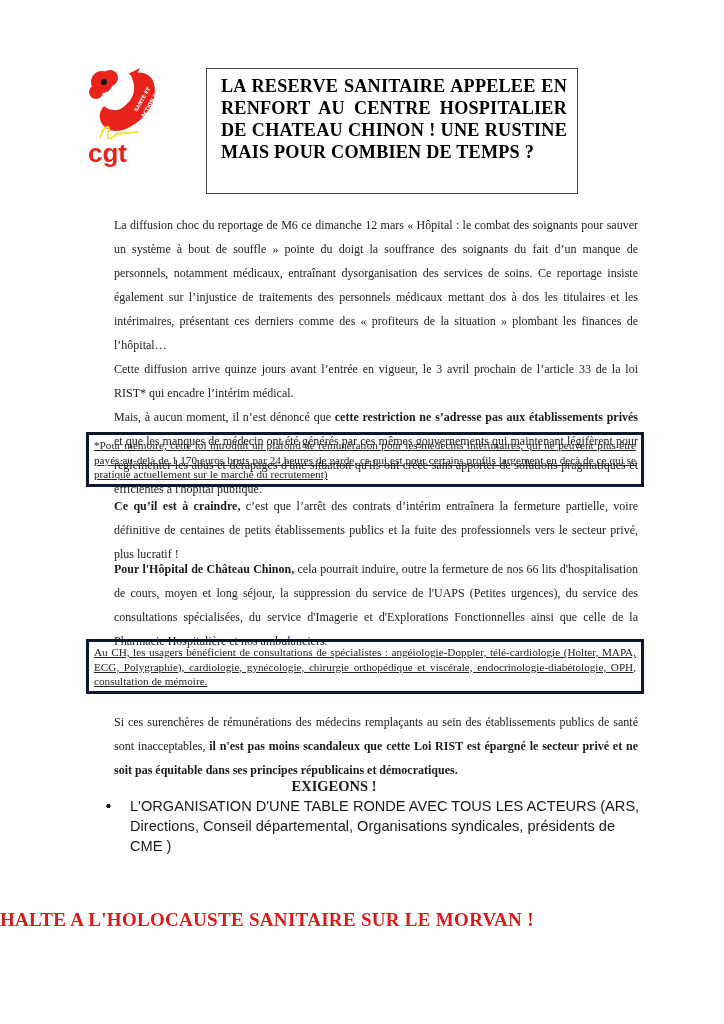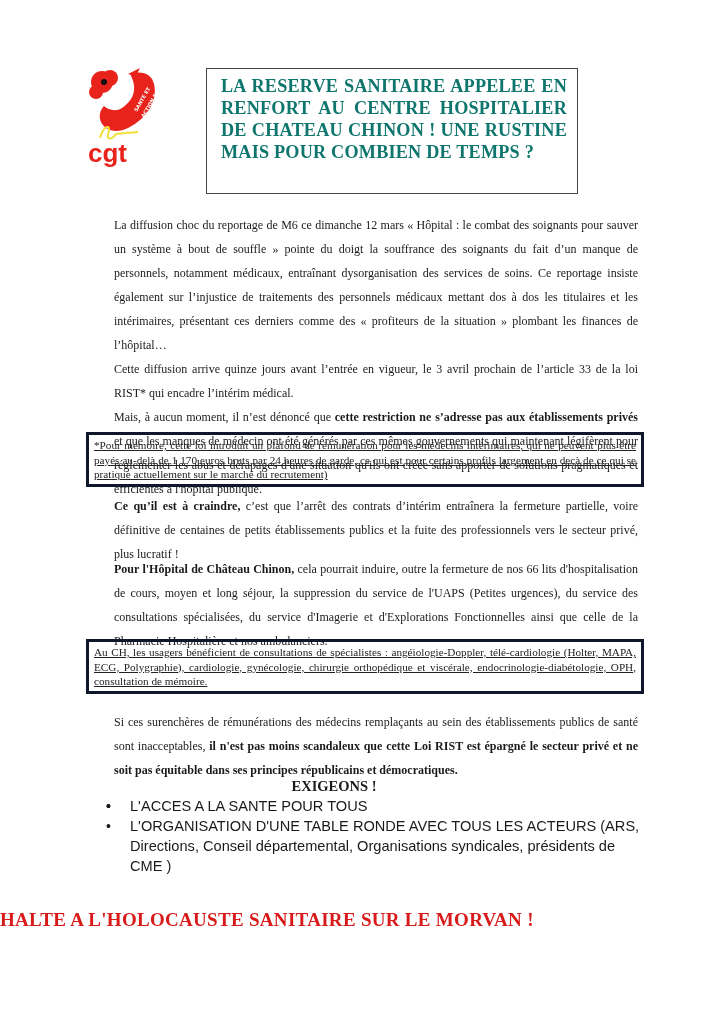--- a/index.html
+++ b/index.html
@@ -2,21 +2,21 @@
 <html><head>
 <meta charset="utf-8">
 <style>
   html, body { margin: 0; padding: 0; background: #ffffff; }
   body { width: 724px; height: 1024px; position: relative; overflow: hidden;
          font-family: "Liberation Serif", "DejaVu Serif", serif; color: #1a1a1a; }
   .logo { position: absolute; left: 82px; top: 60px; width: 80px; height: 110px; }
   .title-box { position: absolute; left: 206px; top: 68px; width: 372px; height: 126px;
                border: 1.5px solid #444; box-sizing: border-box; padding: 6px 10px 0 14px; }
   .title-box h1 { margin: 0; font-size: 18.2px; line-height: 22px; font-weight: bold;
-                  color: #0f766e; text-align: justify; letter-spacing: 0.2px; }
+                  color: #000000; text-align: justify; letter-spacing: 0.2px; }
   .body { position: absolute; left: 114px; width: 524px; font-size: 12px; line-height: 24px;
           text-align: justify; }
   .p1 { top: 213px; }
   .body p { margin: 0; }
   .note { position: absolute; left: 86px; width: 558px; border: 3px solid #0f172a; box-sizing: border-box;
           padding: 3px 5px 2px 5px; font-size: 11.2px; line-height: 14.6px; text-align: justify; color: #222; text-decoration: underline; }
   .note1 { top: 432px; }
   .note2 { top: 639px; }
   .p2 { top: 494px; }
   .p3 { top: 557px; }
@@ -78,17 +78,17 @@
 
 <div class="note note2">Au CH, les usagers bénéficient de consultations de spécialistes : angéiologie-Doppler, télé-cardiologie (Holter, MAPA, ECG, Polygraphie), cardiologie, gynécologie, chirurgie orthopédique et viscérale, endocrinologie-diabétologie, OPH, consultation de mémoire.</div>
 
 <div class="body p4">
   <p><span>Si ces surenchères de rémunérations des médecins remplaçants au sein des établissements publics de santé sont inacceptables, </span><b>il n'est pas moins scandaleux que cette Loi RIST est épargné le secteur privé et ne soit pas équitable dans ses principes républicains et démocratiques.</b></p>
 </div>
 
 <div class="demand-title">EXIGEONS !</div>
 <ul class="demands">
   <li><span class="bullet">•</span></li>
-  <li><span class="bullet">•</span><span>L'ACCES A LA SANTE POUR  TOUS</span></li>
+  <li><span class="bullet">•</span></li>
   <li><span class="bullet">•</span><span>L'ORGANISATION D'UNE TABLE RONDE AVEC TOUS LES ACTEURS (ARS, Directions, Conseil départemental, Organisations syndicales, présidents de CME )</span></li>
 </ul>
 
 <div class="slogan">HALTE A L'HOLOCAUSTE SANITAIRE SUR LE MORVAN !</div>
 
 </body></html>

